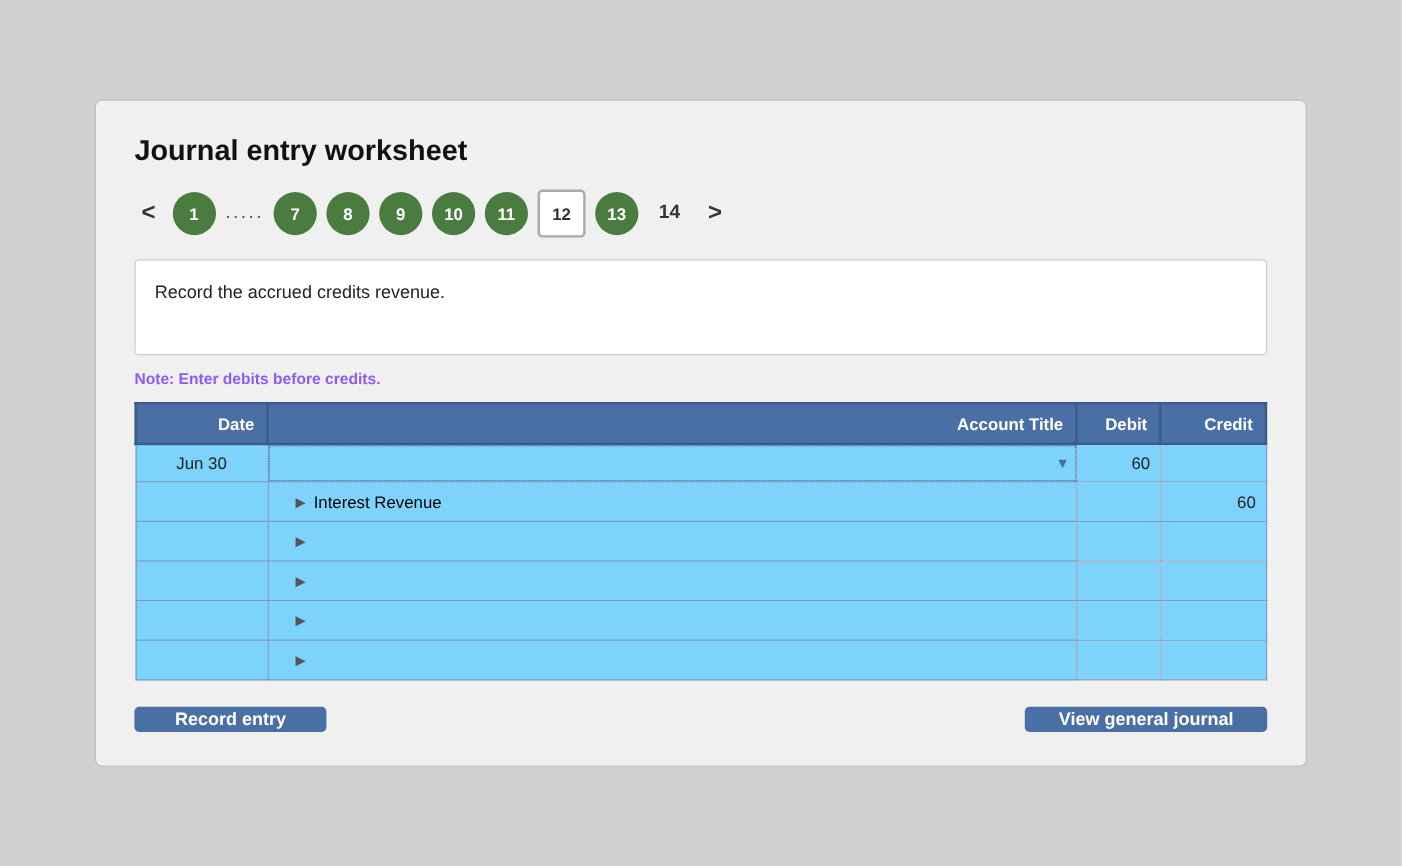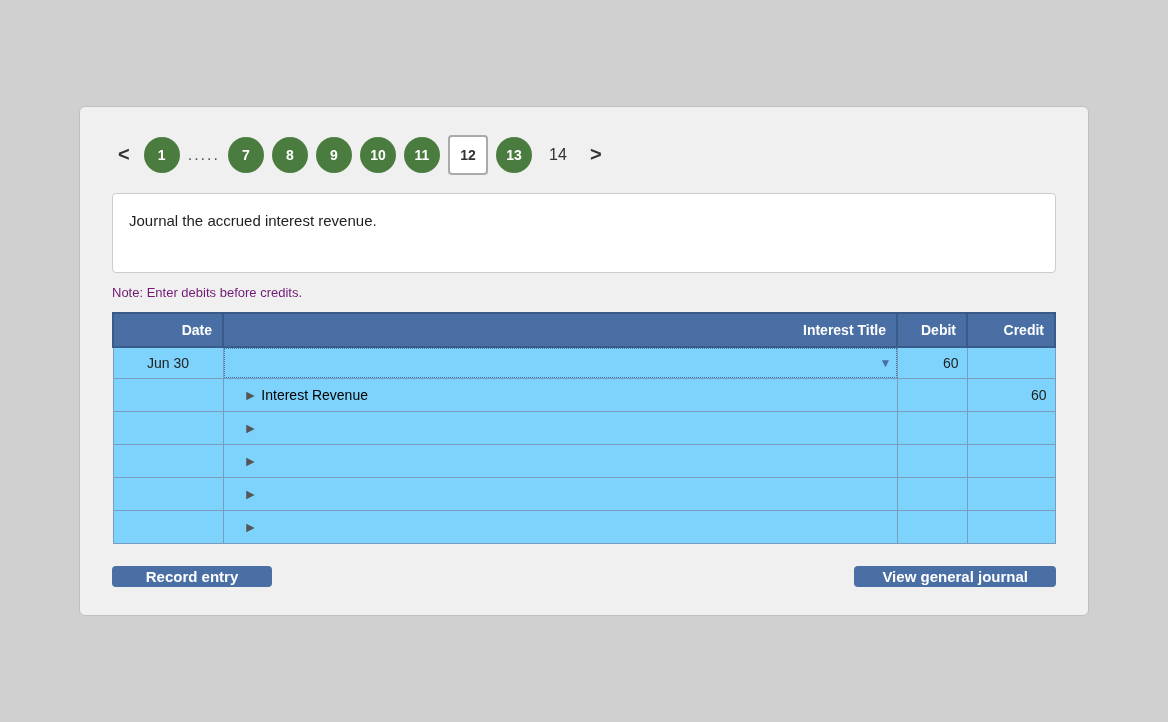--- a/index.html
+++ b/index.html
@@ -62,40 +62,41 @@
       color: #333;
       border: 2px solid #aaa;
       border-radius: 4px;
       width: 40px;
       height: 40px;
       text-align: right;
     }
     .page-btn.plain {
       background: transparent;
       color: #333;
-      font-weight: normal;
+      font-weight: bold;
       font-size: 16px;
       border: none;
     }
     .instruction-box {
       background: white;
       border: 1px solid #ccc;
       border-radius: 4px;
       padding: 18px 16px;
       margin-bottom: 12px;
       min-height: 80px;
     }
     .instruction-text {
       font-size: 15px;
       color: #222;
     }
     .note-text {
-      color: #701a75;
+      color: #8b5cf6;
       font-size: 13px;
       margin-bottom: 12px;
+      font-weight: bold;
     }
     .journal-table {
       width: 100%;
       border-collapse: collapse;
       margin-bottom: 22px;
     }
     .journal-table thead tr th {
       background: #4a6fa5;
       color: white;
       font-weight: bold;
@@ -172,49 +173,50 @@
       min-width: 160px;
     }
     .btn-spacer {
       flex: 1;
     }
   </style>
 </head>
 <body>
 
 <div class="outer-card">
+  <div class="title">Journal entry worksheet</div>
 
   <div class="pagination">
     <span class="nav-arrow">&lt;</span>
 
     <button class="page-btn">1</button>
     <span class="dot-separator">.....</span>
     <button class="page-btn">7</button>
     <button class="page-btn">8</button>
     <button class="page-btn">9</button>
     <button class="page-btn">10</button>
     <button class="page-btn">11</button>
     <button class="page-btn active-page">12</button>
     <button class="page-btn">13</button>
     <span class="page-btn plain">14</span>
 
     <span class="nav-arrow">&gt;</span>
   </div>
 
   <div class="instruction-box">
-    <span class="instruction-text">Journal the accrued interest revenue.</span>
+    <span class="instruction-text">Record the accrued credits revenue.</span>
   </div>
 
   <div class="note-text">Note: Enter debits before credits.</div>
 
   <table class="journal-table">
     <thead>
       <tr>
         <th class="date-col">Date</th>
-        <th class="account-col">Interest Title</th>
+        <th class="account-col">Account Title</th>
         <th class="debit-col">Debit</th>
         <th class="credit-col">Credit</th>
       </tr>
     </thead>
     <tbody>
 
       <tr>
         <td class="date-cell">Jun 30</td>
         <td class="account-cell">
           <div class="account-input-wrapper">

